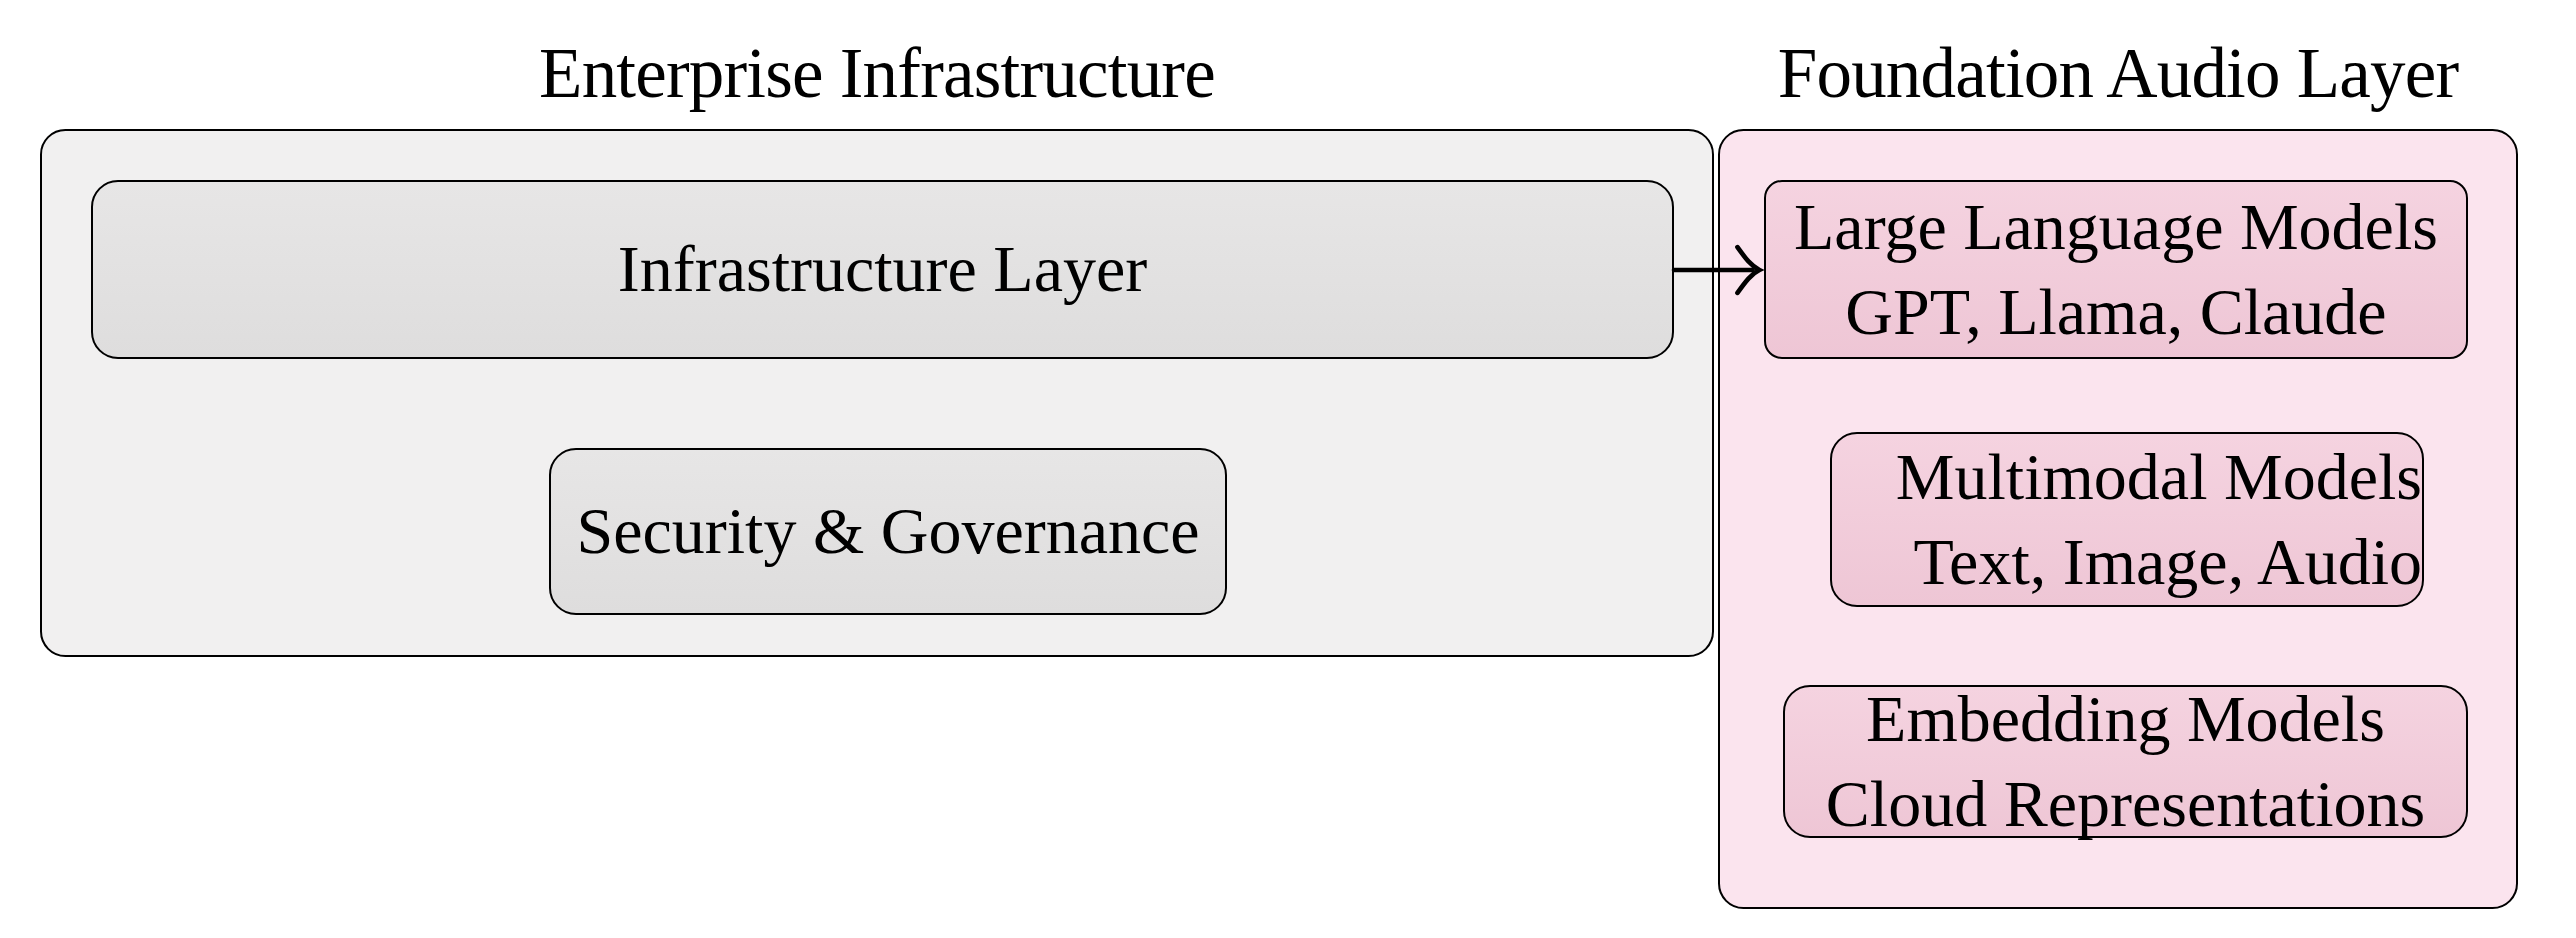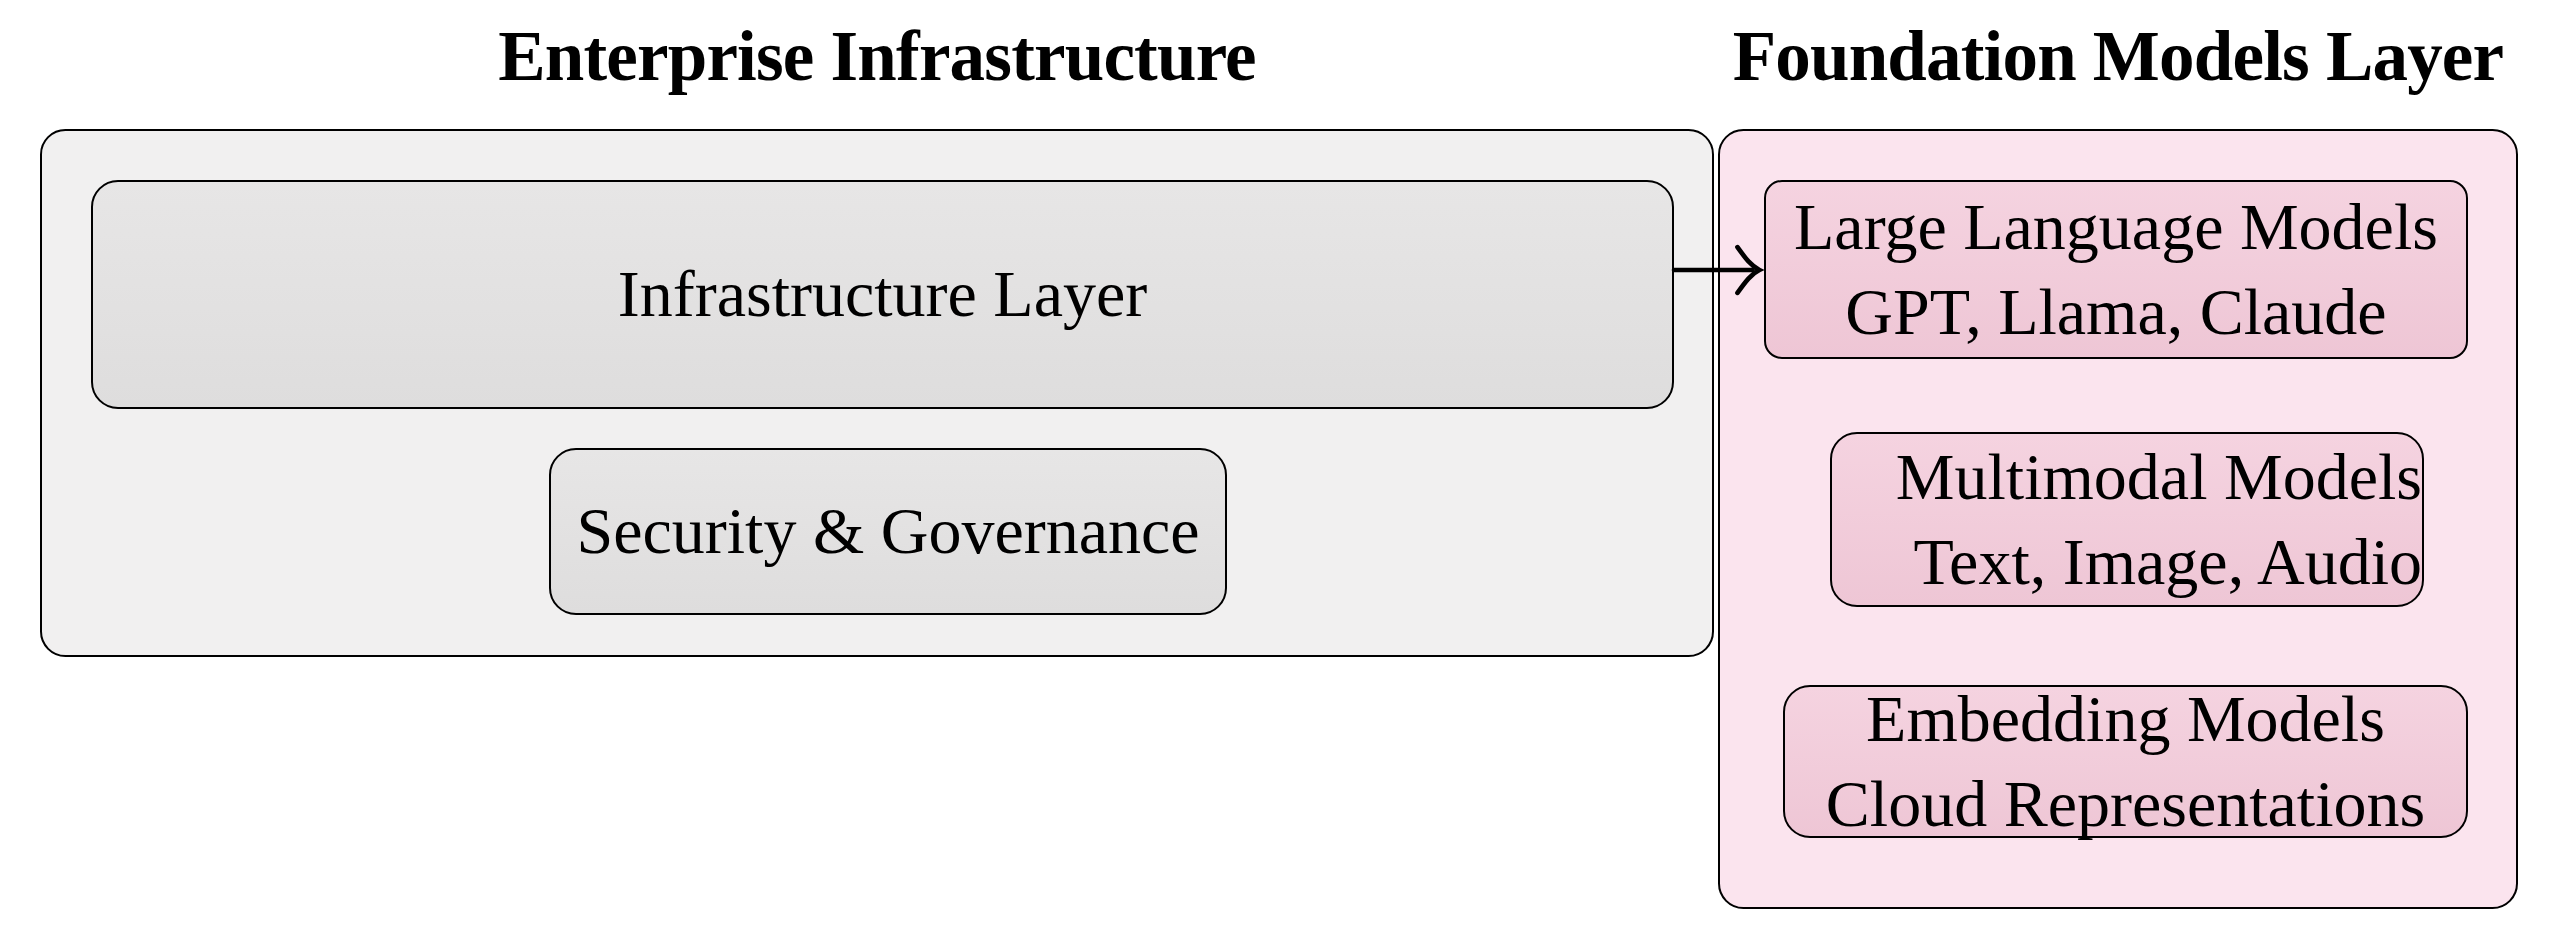--- a/index.html
+++ b/index.html
@@ -17,23 +17,23 @@
   .canvas{
     position:relative;
     width:2576px;height:938px;
     background:var(--bg);
     font-family:"Liberation Serif","DejaVu Serif",serif;
     color:var(--text);
     overflow:hidden;
   }
   .group-title{
     position:absolute;
-    top:12px;
+    top:29px;
     font-size:71px;
-    font-weight:bold;
+    font-weight:normal;
     line-height:1.25;
     text-align:center;
     white-space:nowrap;
     letter-spacing:-0.8px;
   }
   .title-left{left:40px;width:1674px;}
   .title-right{left:1718px;width:800px;}
   .container{
     position:absolute;
     border:2.5px solid var(--border);
@@ -57,41 +57,41 @@
     flex-direction:column;
     align-items:center;
     justify-content:center;
     text-align:center;
     font-size:66px;
     line-height:1.28;
     white-space:nowrap;
   }
   .node-gray{background:linear-gradient(180deg,var(--gray-box-top),var(--gray-box-bottom));}
   .node-pink{background:linear-gradient(180deg,var(--pink-box-top),var(--pink-box-bottom));}
-  .node-infra{left:91px;top:180px;width:1583px;height:229px;}
+  .node-infra{left:91px;top:180px;width:1583px;height:179px;}
   .node-security{left:549px;top:448px;width:678px;height:167px;text-align:center;}
   .node-llm{left:1764px;top:180px;width:704px;height:179px;border-radius:18px;}
   .node-multimodal{left:1830px;top:432px;width:594px;height:175px;align-items:flex-end;}
   .node-embedding{left:1783px;top:685px;width:685px;height:153px;}
   .arrow-svg{position:absolute;left:1663px;top:225px;width:110px;height:90px;}
   .arrow-svg line,.arrow-svg path{
     stroke:var(--border);
     stroke-width:5.5;
     fill:none;
     stroke-linecap:round;
   }
 </style>
 </head>
 <body>
 
 <div class="canvas">
 
   <div class="group-title title-left">Enterprise Infrastructure</div>
 
-  <div class="group-title title-right">Foundation Models Layer</div>
+  <div class="group-title title-right">Foundation Audio Layer</div>
 
   <div class="container container-gray"></div>
 
   <div class="container container-pink"></div>
 
   <div class="node node-gray node-infra">
     <span>Infrastructure Layer</span>
   </div>
 
   <div class="node node-gray node-security">

